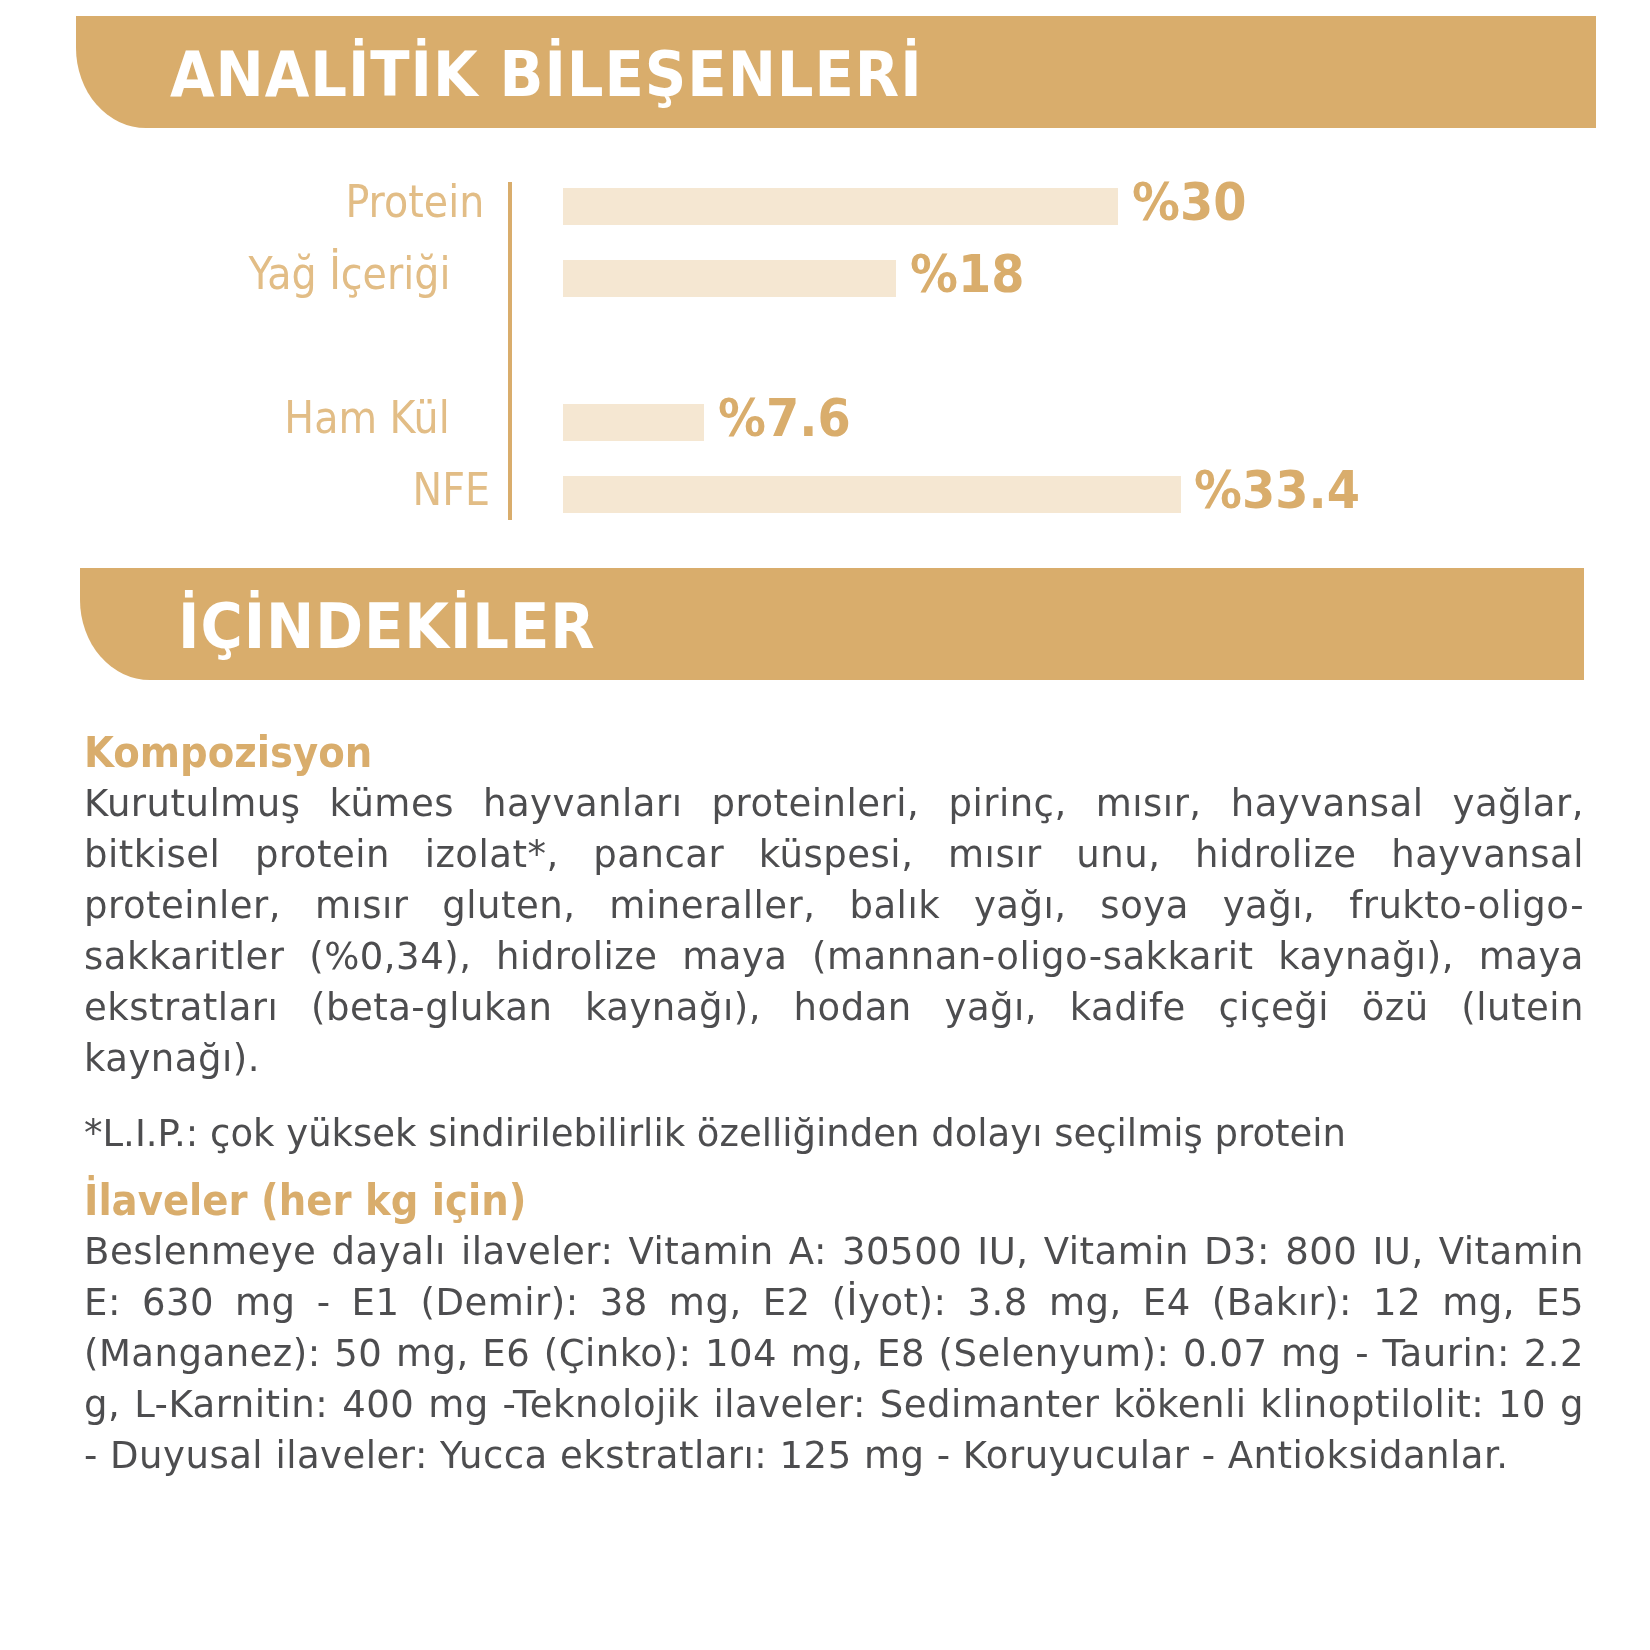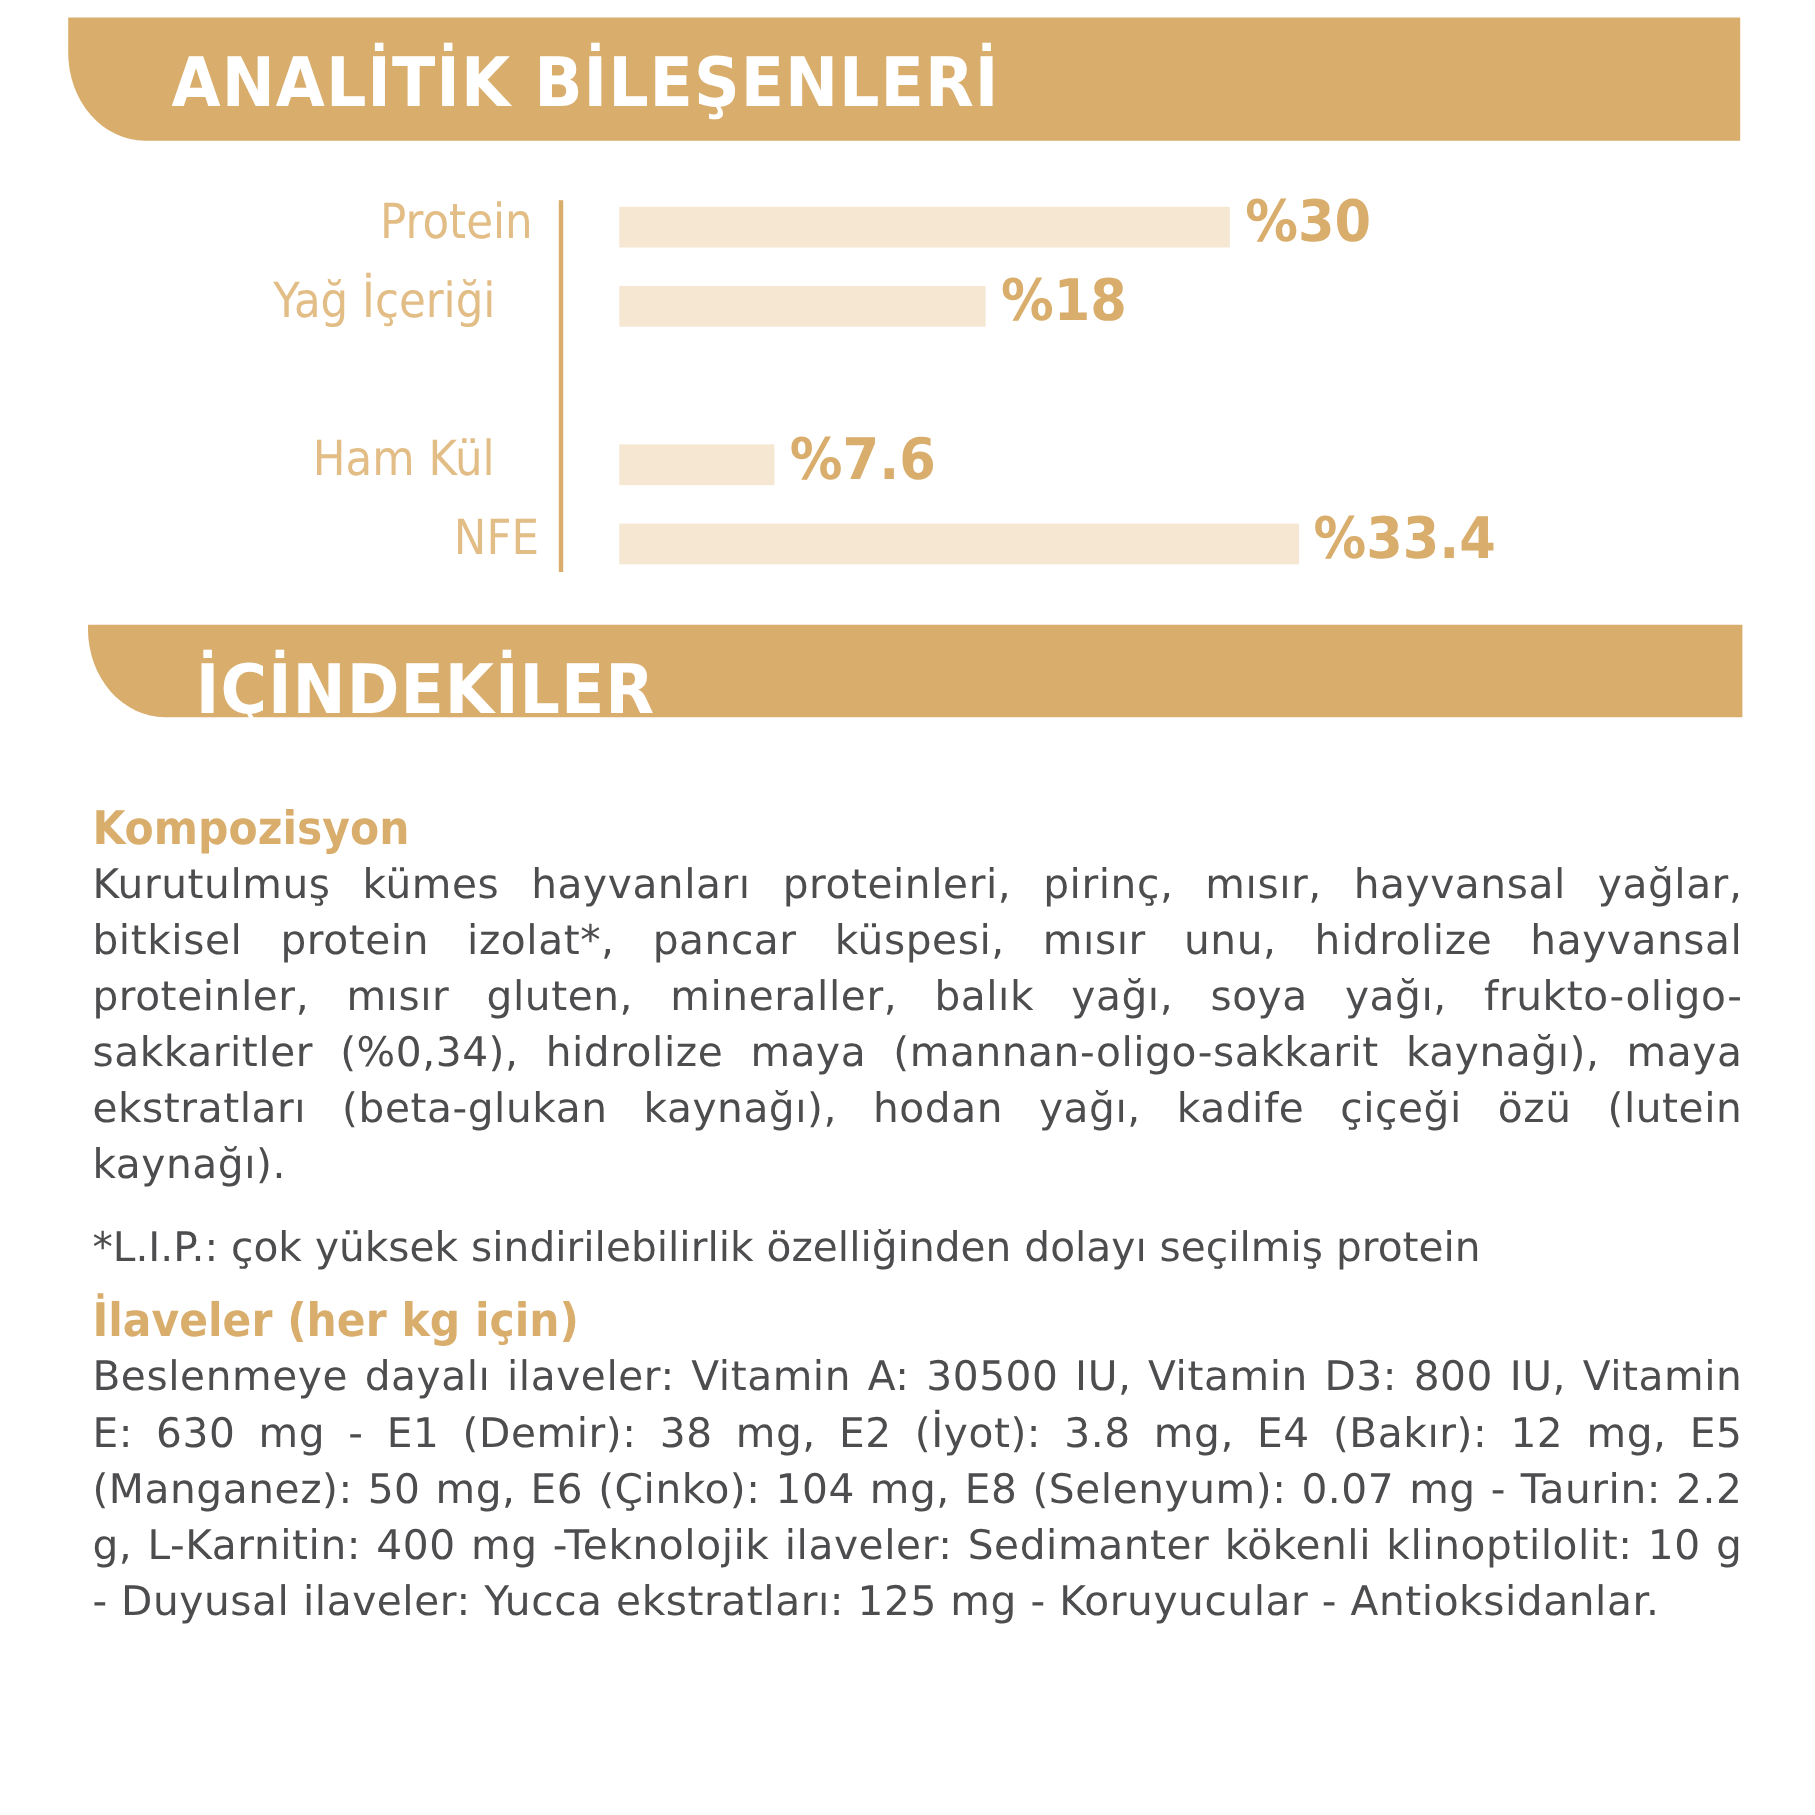--- a/index.html
+++ b/index.html
@@ -1,23 +1,23 @@
 <!DOCTYPE html>
 <html><head>
 <meta charset="utf-8">
 <style>
   html, body { margin: 0; padding: 0; background: #ffffff; }
   body { width: 1650px; height: 1650px; position: relative; overflow: hidden;
          font-family: "DejaVu Sans", "Liberation Sans", sans-serif; }
   .band { position: absolute; background: #d9ad6c; border-bottom-left-radius: 70px 80px; }
   .band-title { position: absolute; color: #ffffff; font-weight: bold;
                 font-family: "DejaVu Sans", sans-serif; letter-spacing: 1px; white-space: nowrap; }
-  #band1 { left: 62px; top: 16px; width: 1520px; height: 112px; }
+  #band1 { left: 76px; top: 16px; width: 1520px; height: 112px; }
   #band1 .band-title { left: 94px; top: 22px; font-size: 62px; transform: scaleX(0.93); transform-origin: left top; }
-  #band2 { left: 80px; top: 568px; width: 1504px; height: 84px; }
+  #band2 { left: 80px; top: 568px; width: 1504px; height: 112px; }
   #band2 .band-title { left: 98px; top: 22px; font-size: 62px; transform: scaleX(0.93); transform-origin: left top; }
 
   .chart { position: absolute; left: 0; top: 170px; width: 1650px; height: 360px; }
   .axis-line { position: absolute; left: 508px; top: 12px; width: 4px; height: 338px; background: #d9ad6c; }
   .row { position: absolute; left: 0; height: 72px; width: 1650px; }
   .row-label { position: absolute; right: 1200px; top: 6px; font-size: 44px; color: #e2bd86;
                white-space: nowrap; text-align: right; transform: scaleX(0.9); transform-origin: right top; }
   .bar { position: absolute; left: 563px; top: 18px; height: 37px; background: #f5e7d2; }
   .row-value { position: absolute; top: 2px; font-size: 52px; font-weight: bold; color: #d9ad6c;
                white-space: nowrap; transform: scaleX(0.92); transform-origin: left top; }

